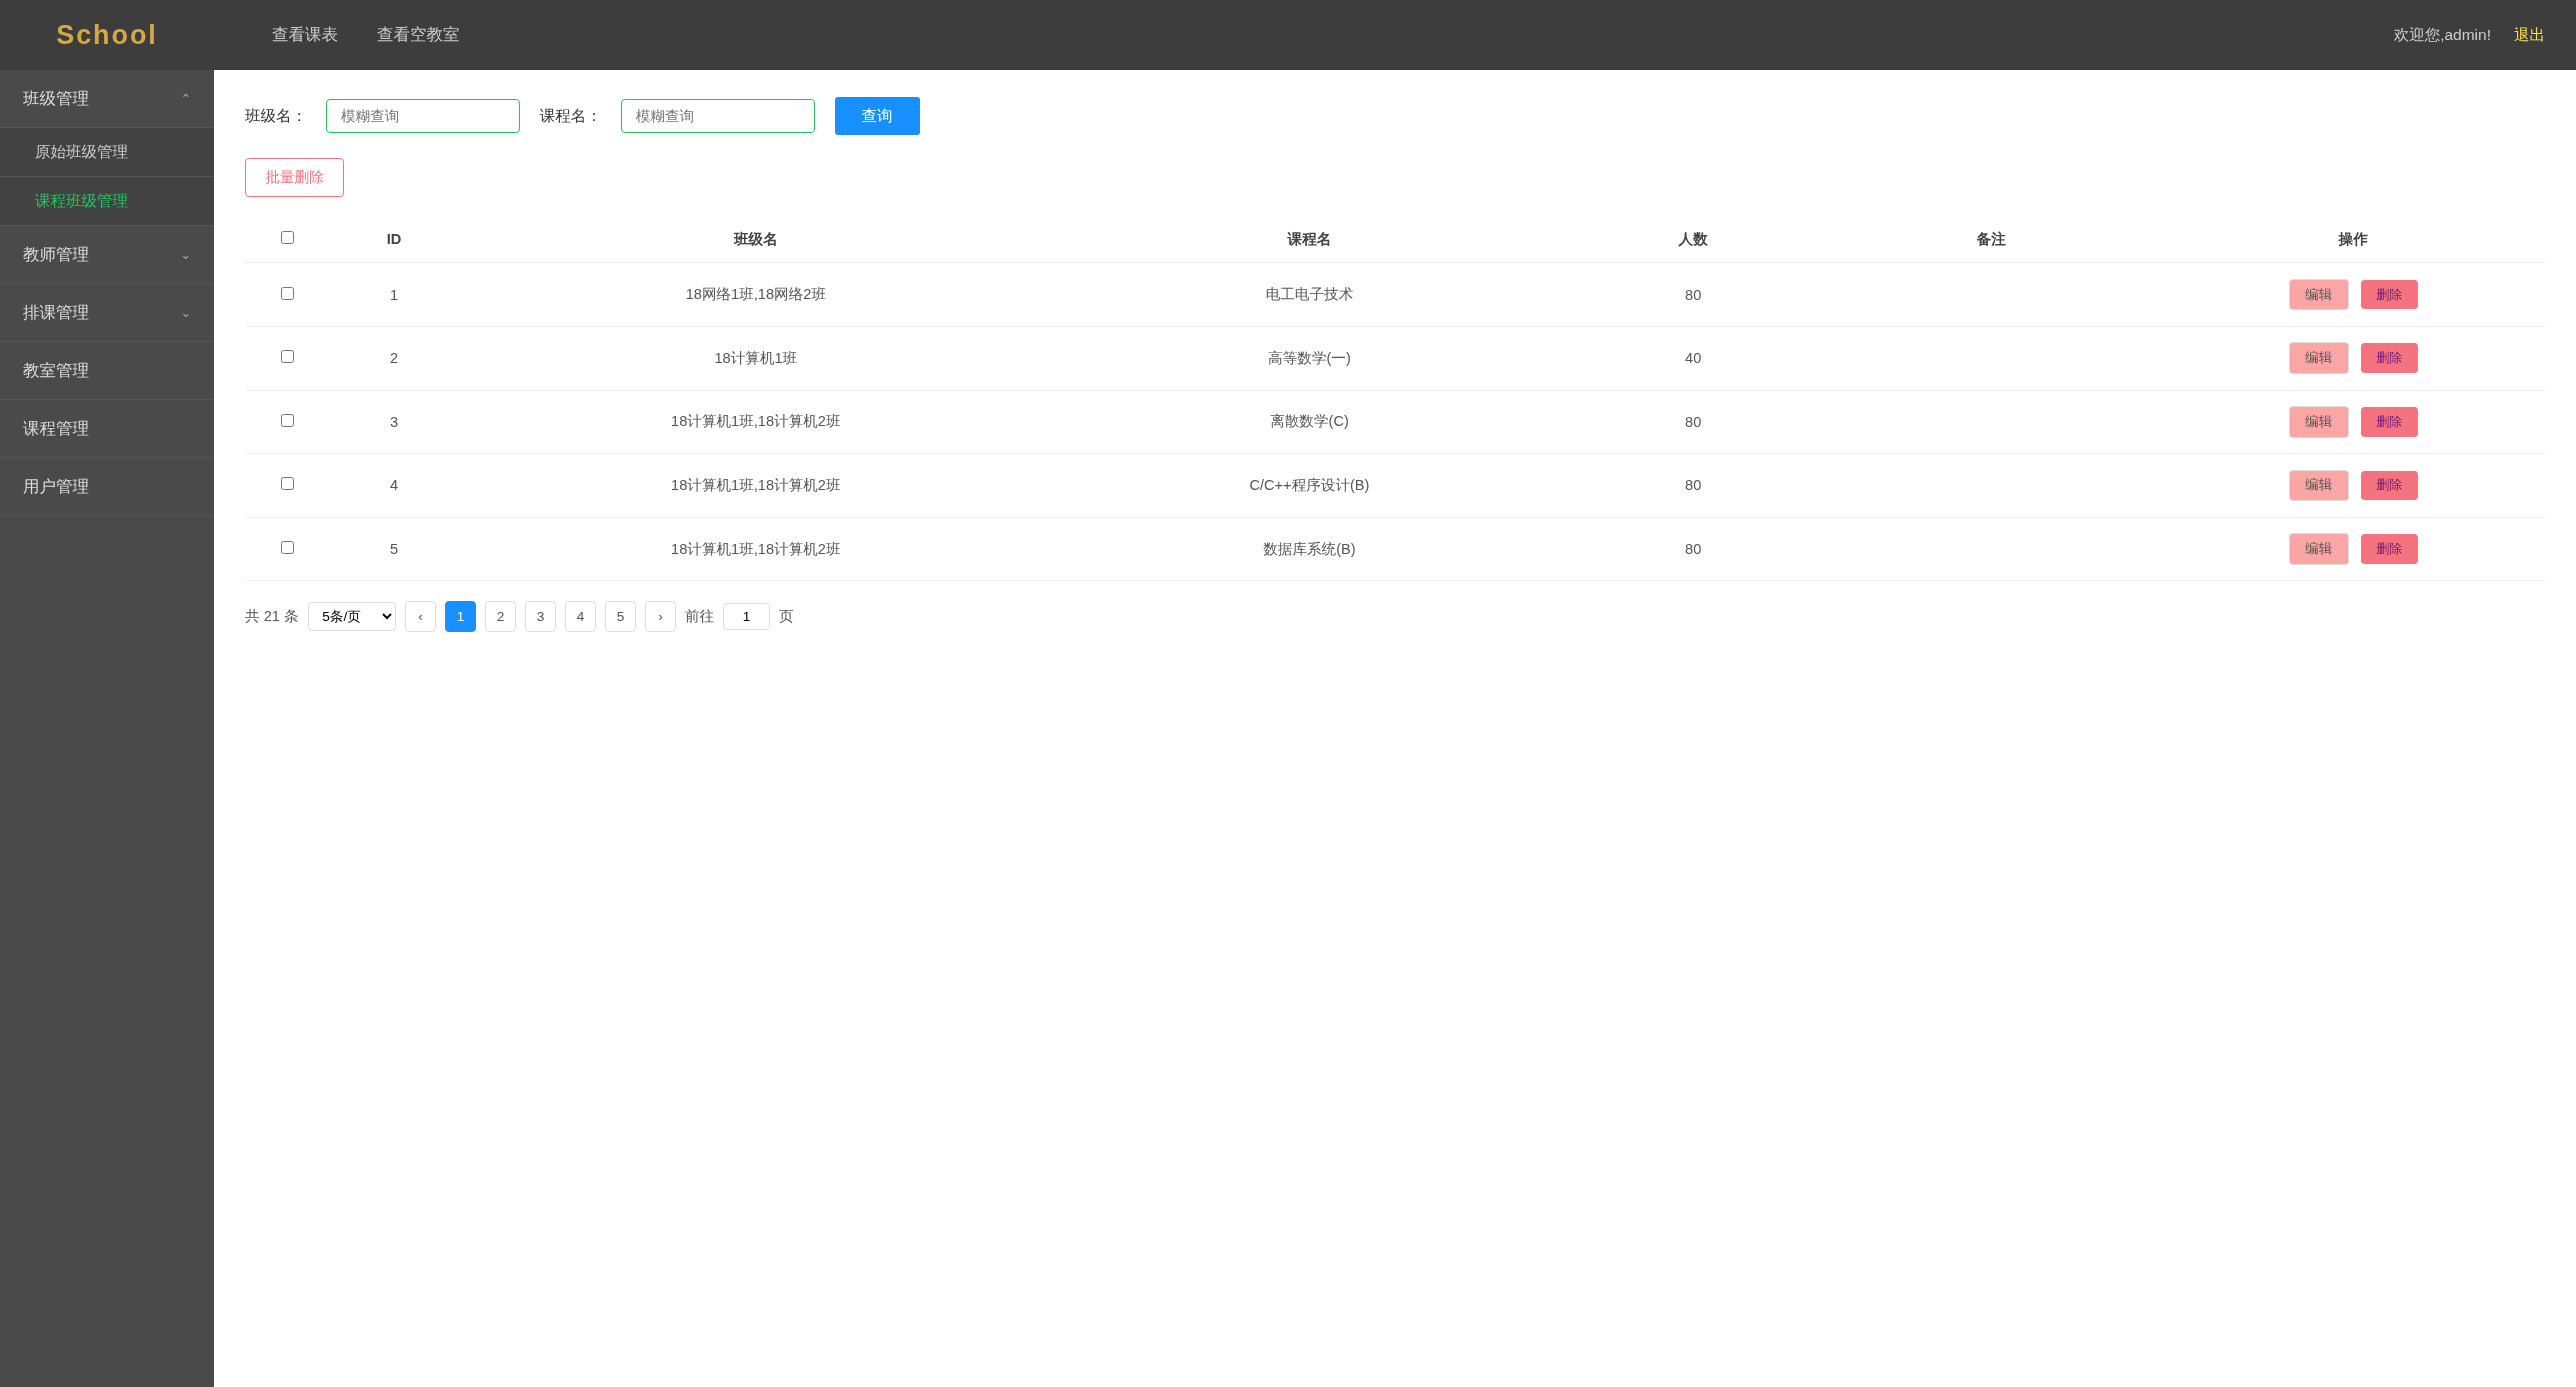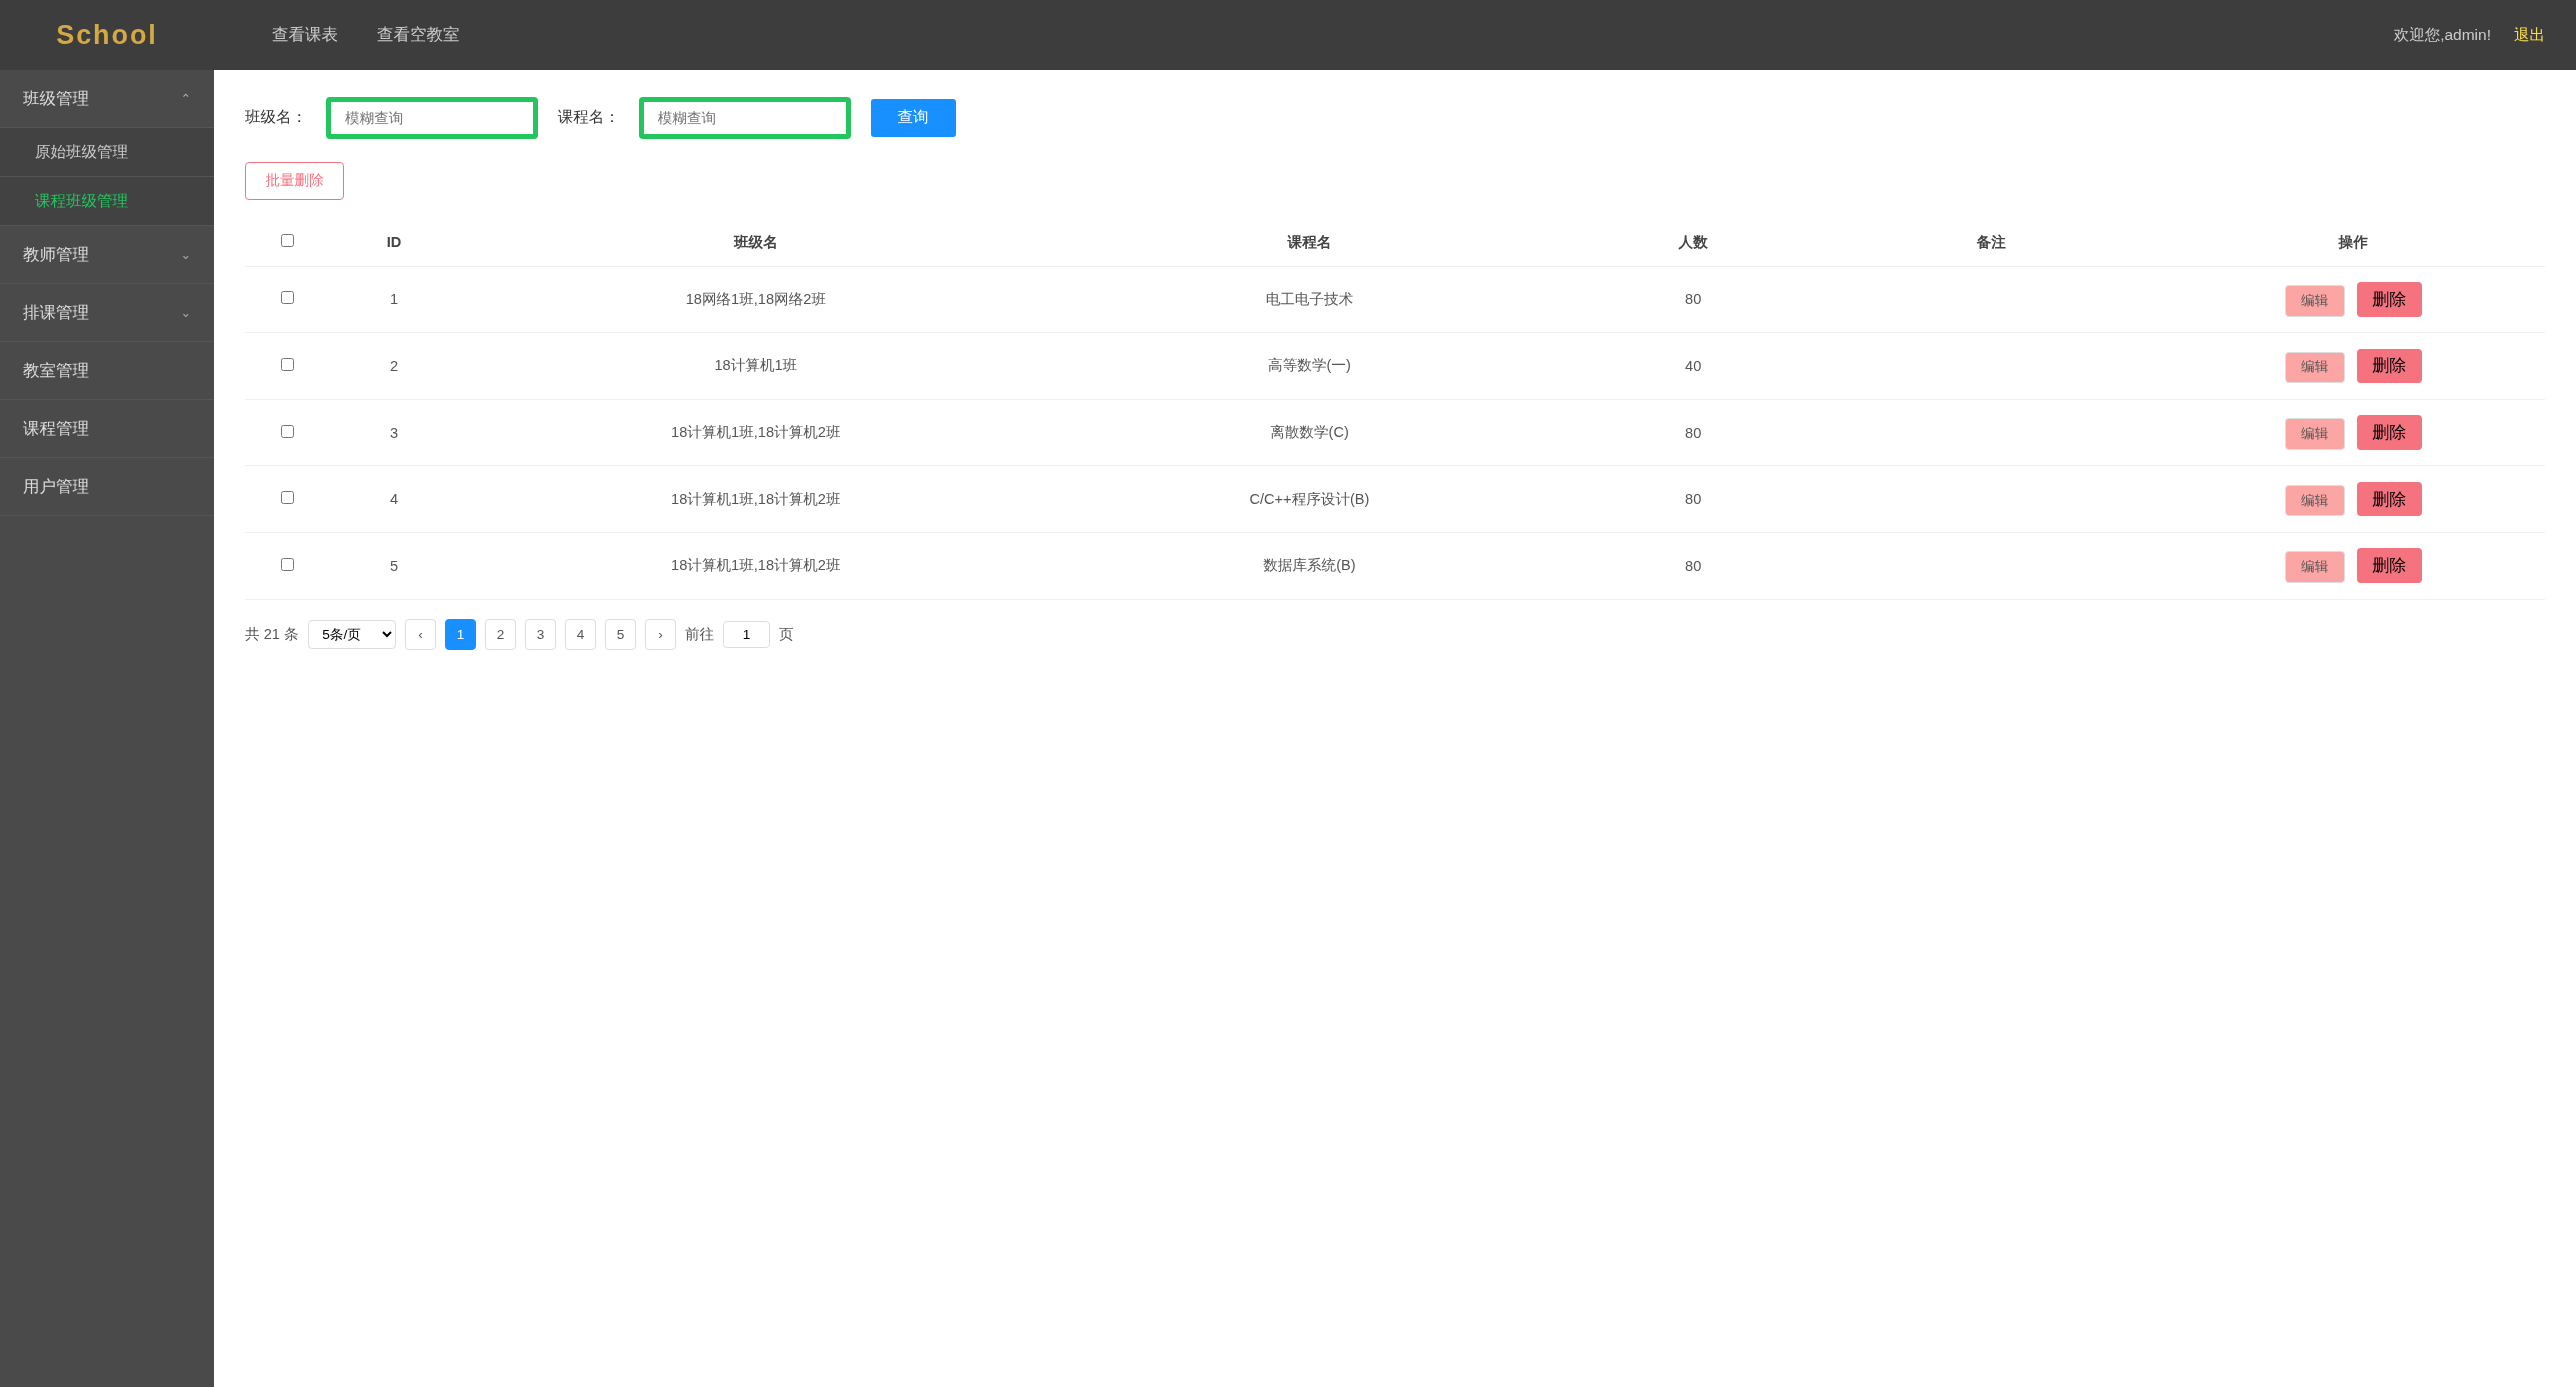--- a/index.html
+++ b/index.html
@@ -102,25 +102,25 @@
     
     .search-bar {
       display: flex;
       align-items: center;
       gap: 19.4px;
       margin-bottom: 23px;
       flex-wrap: wrap;
     }
     .search-label { font-size: 15.5px; color: #333; }
     .search-input {
-      border: 5px solid #22c55e;
+      border: 1px solid #22c55e;
       border-radius: 3.9px;
       padding: 7.8px 13.6px;
       font-size: 14.6px;
-      width: 212px;
+      width: 194px;
       outline: none;
       color: #999;
     }
     .search-btn {
       background: #1890ff;
       color: #fff;
       border: none;
       border-radius: 3px;
       padding: 8.7px 27px;
       font-size: 15.5px;
@@ -175,25 +175,25 @@
       color: #555;
       border: 1px solid #ddd;
       border-radius: 3.9px;
       padding: 5.8px 15.5px;
       font-size: 13.6px;
       cursor: pointer;
       margin-right: 7.8px;
     }
     .delete-btn {
       background: #f5727f;
-      color: #000000;
+      color: #701a75;
       border: none;
       border-radius: 3.9px;
       padding: 5.8px 15.5px;
-      font-size: 17px;
+      font-size: 13px;
       cursor: pointer;
     }
 
     
     .pagination {
       display: flex;
       align-items: center;
       gap: 9px;
       margin-top: 19.4px;
       font-size: 14.6px;

